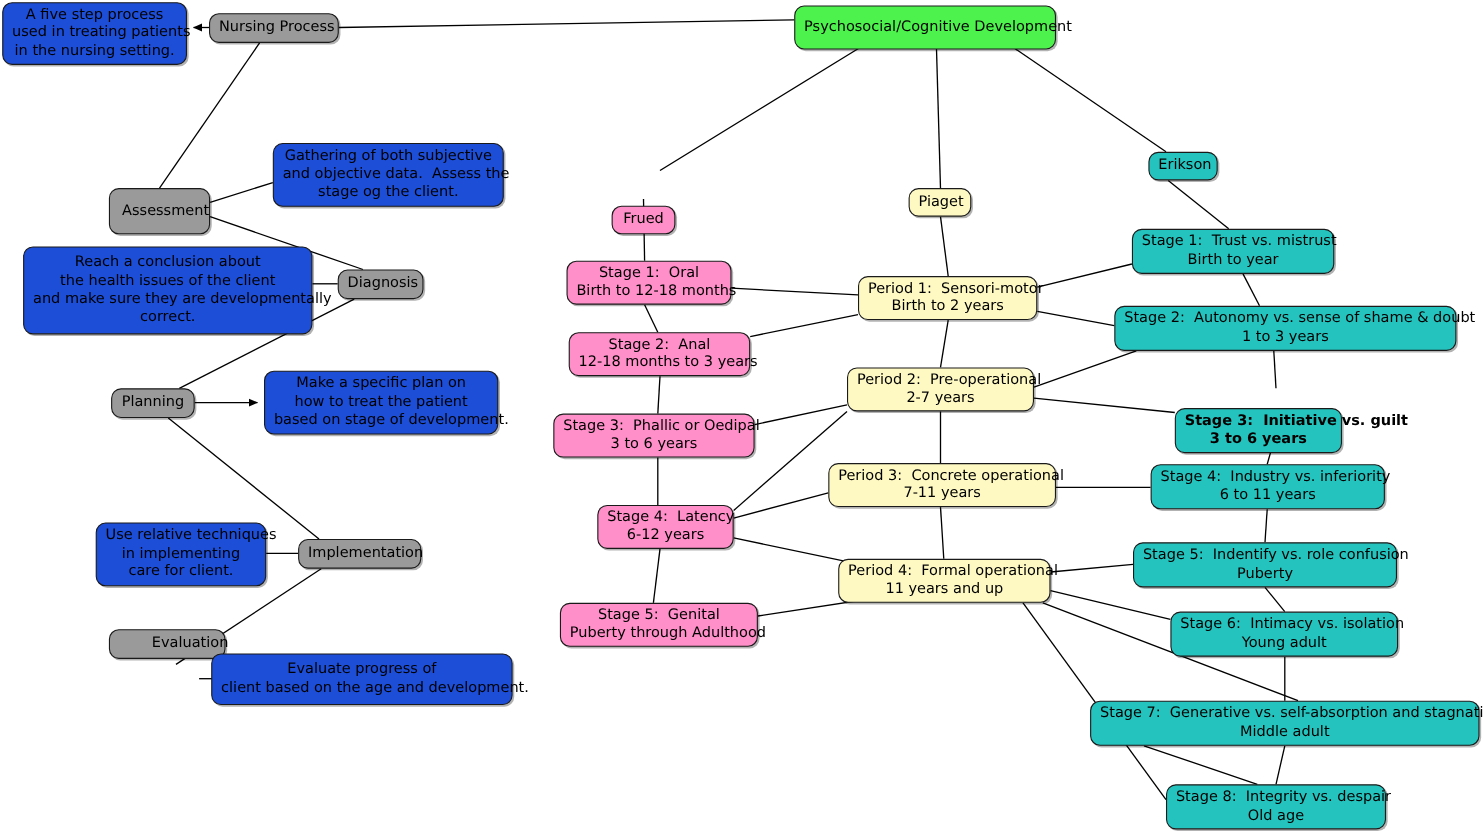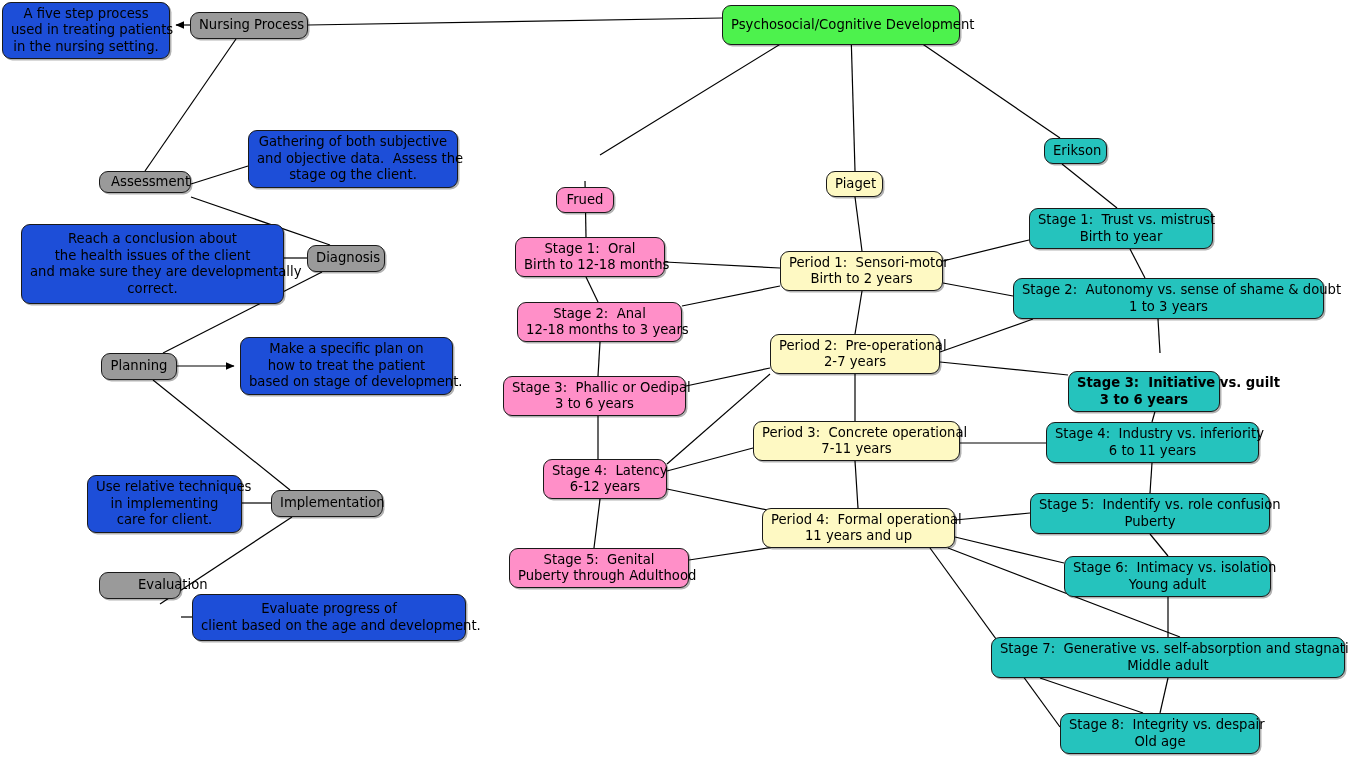--- a/index.html
+++ b/index.html
@@ -82,38 +82,38 @@
         <line x1="930" y1="548" x2="1060" y2="727" stroke="#000000" stroke-width="1.2"></line>
         <line x1="1040" y1="678" x2="1143" y2="713" stroke="#000000" stroke-width="1.2"></line>
       </g>
   </svg>
   <div id="nodes">
       <div class="node n-green" style="left: 722px; top: 5px; width: 238px; height: 40px;"><span class="lbl">Psychosocial/Cognitive Development</span></div>
       <div class="node n-gray" style="left: 190px; top: 12px; width: 118px; height: 27px;"><span class="lbl">Nursing Process</span></div>
       <div class="node n-yellow" style="left: 2px; top: 2px; width: 168px; height: 57px;"><span class="lbl">A five step process
 used in treating patients
 in the nursing setting.</span></div>
-      <div class="node n-gray" style="left: 99px; top: 171px; width: 92px; height: 22px; padding-left: 11px;"><span class="lbl">Assessment</span></div>
+      <div class="node n-gray" style="left: 99px; top: 171px; width: 92px; height: 42px; padding-left: 11px;"><span class="lbl">Assessment</span></div>
       <div class="node n-yellow" style="left: 248px; top: 130px; width: 210px; height: 58px;"><span class="lbl">Gathering of both subjective
 and objective data.  Assess the
 stage og the client.</span></div>
       <div class="node n-gray" style="left: 307px; top: 245px; width: 78px; height: 27px;"><span class="lbl">Diagnosis</span></div>
       <div class="node n-yellow" style="left: 21px; top: 224px; width: 263px; height: 80px;"><span class="lbl">Reach a conclusion about
 the health issues of the client
 and make sure they are developmentally
 correct.</span></div>
       <div class="node n-gray" style="left: 101px; top: 353px; width: 76px; height: 27px;"><span class="lbl">Planning</span></div>
       <div class="node n-yellow" style="left: 240px; top: 337px; width: 213px; height: 58px;"><span class="lbl">Make a specific plan on
 how to treat the patient
 based on stage of development.</span></div>
       <div class="node n-gray" style="left: 271px; top: 490px; width: 112px; height: 27px;"><span class="lbl">Implementation</span></div>
       <div class="node n-yellow" style="left: 87px; top: 475px; width: 155px; height: 58px;"><span class="lbl">Use relative techniques
 in implementing
 care for client.</span></div>
-      <div class="node n-gray" style="left: 99px; top: 572px; width: 82px; height: 27px; padding-left: 38px;"><span class="lbl">Evaluation</span></div>
+      <div class="node n-gray" style="left: 99px; top: 572px; width: 106px; height: 27px; padding-left: 38px;"><span class="lbl">Evaluation</span></div>
       <div class="node n-yellow" style="left: 192px; top: 594px; width: 274px; height: 47px;"><span class="lbl">Evaluate progress of
 client based on the age and development.</span></div>
       <div class="node n-pink" style="left: 556px; top: 155px; width: 58px; height: 26px; margin-top: 32px;"><span class="lbl">Frued</span></div>
       <div class="node n-pink" style="left: 515px; top: 237px; width: 150px; height: 40px;"><span class="lbl">Stage 1:  Oral
 Birth to 12-18 months</span></div>
       <div class="node n-pink" style="left: 517px; top: 302px; width: 165px; height: 40px;"><span class="lbl">Stage 2:  Anal
 12-18 months to 3 years</span></div>
       <div class="node n-pink" style="left: 503px; top: 376px; width: 183px; height: 40px;"><span class="lbl">Stage 3:  Phallic or Oedipal
 3 to 6 years</span></div>
       <div class="node n-pink" style="left: 543px; top: 459px; width: 124px; height: 40px;"><span class="lbl">Stage 4:  Latency

